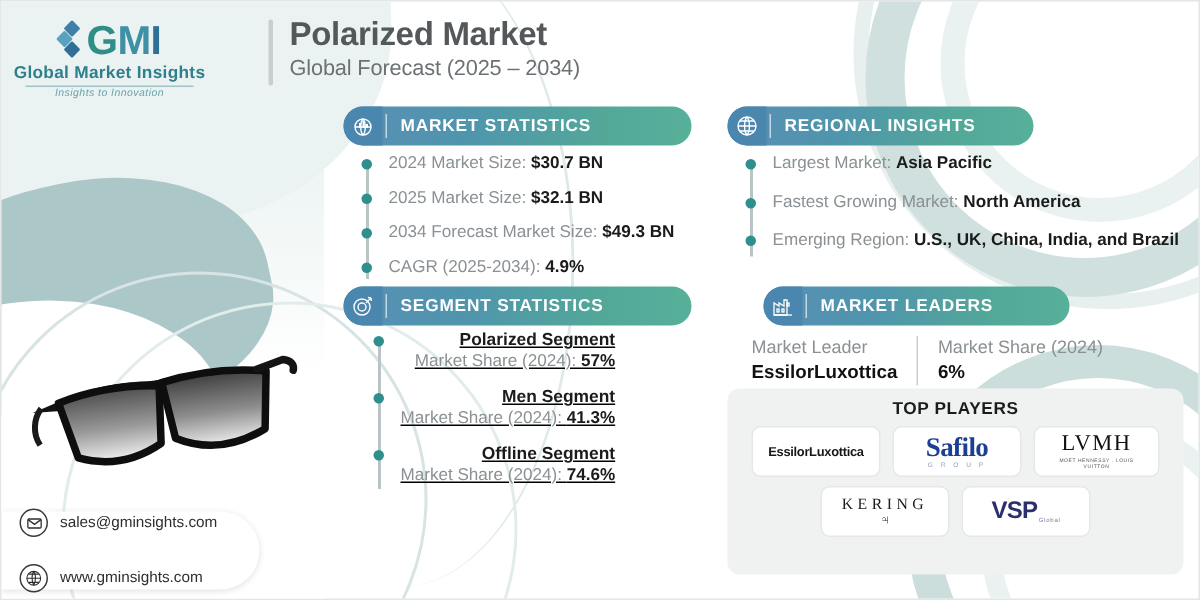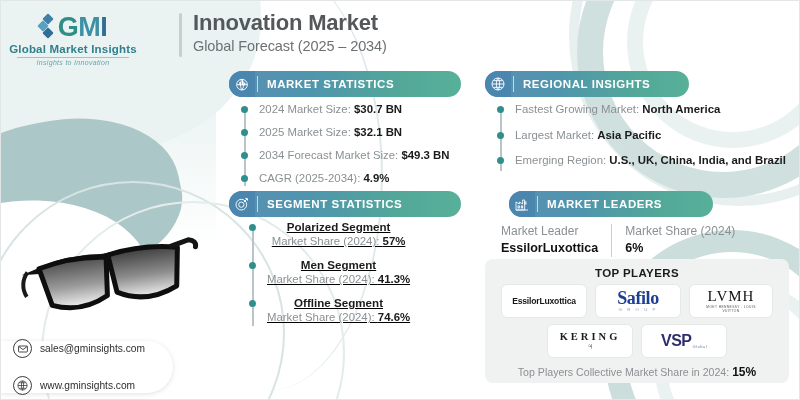--- a/index.html
+++ b/index.html
@@ -133,21 +133,21 @@
   #pill-market-stats { left:228px; top:70px; width:218px; }
   #pill-segment-stats { left:228px; top:190px; width:218px; }
   #pill-regional { left:484px; top:70px; width:190px; }
   #pill-leaders { left:508px; top:190px; width:190px; }
 
   
   .bullets { position:absolute; }
   .bullets .rail {
     position:absolute; left:3px; top:7px; bottom:7px; width:1.5px; background:#b9c4c6;
   }
-  .brow { position:relative; display:flex; align-items:center; padding-left:18px; }
+  .brow { position:relative; display:flex; align-items:flex-end; padding-left:18px; }
   .bdot {
     position:absolute; left:0px; top:5px; width:7px; height:7px; border-radius:50%;
     background:#2f8f8c;
   }
   .btext { font-size:11.4px; color:#8a9093; line-height:1.45; white-space:nowrap; }
   .btext b { color:#1b1b1b; font-weight:700; }
 
   #list-market { left:240px; top:100px; }
   #list-market .brow { margin-bottom:6.5px; }
   #list-regional { left:496px; top:100px; }
@@ -188,21 +188,21 @@
   .pc-1 { width:86px; }
   .pc-2 { width:86px; }
   .pc-3 { width:84px; }
   .pc-4 { width:86px; }
   .pc-5 { width:86px; }
   .lg-essilor { font-size:8.6px; font-weight:700; color:#17171a; letter-spacing:-0.2px;}
   .lg-safilo { font-size:18px; font-weight:700; color:#1c3f94; font-family:"Liberation Serif", serif; line-height:.95; letter-spacing:-0.4px;}
   .lg-safilo-sub { font-size:4.4px; color:#8e9bbd; letter-spacing:2px; text-align:center; }
   .lg-lvmh { font-size:15px; color:#111; font-family:"Liberation Serif", serif; letter-spacing:1px; line-height:1;}
   .lg-lvmh-sub { font-size:3.3px; color:#555; letter-spacing:.4px; text-align:center; margin-top:1px;}
-  .lg-kering { font-size:10.5px; color:#1b1b1b; letter-spacing:3px; font-family:"Liberation Serif", serif; line-height:1;font-weight:bold;}
+  .lg-kering { font-size:10.5px; color:#1b1b1b; letter-spacing:3px; font-family:"Liberation Serif", serif; line-height:1;}
   .lg-kering-mark { font-size:9px; color:#333; text-align:center; line-height:.8; }
   .lg-vsp { font-size:16px; font-weight:700; color:#2d2f6d; letter-spacing:-0.5px; line-height:1;}
   .lg-vsp-sub { font-size:4px; color:#7d7fa8; letter-spacing:.5px; }
   .players-footer {
     position:absolute; left:0; right:0; bottom:4px; text-align:center;
     font-size:10.6px; color:#8a9093;
   }
   .players-footer b { color:#111; font-weight:700; font-size:12px; }
 
   
@@ -254,21 +254,21 @@
         <span class="g">G</span><span class="m">M</span><span class="i">I</span>
       </div>
     </div>
     <div class="logo-name">Global Market Insights</div>
     <div class="logo-rule"></div>
     <div class="logo-tag">Insights to Innovation</div>
   </div>
 
   <div class="title-divider"></div>
   <div class="title-block">
-    <div class="title-main">Innovation Market</div>
+    <div class="title-main">Polarized Market</div>
     <div class="title-sub">Global Forecast (2025 – 2034)</div>
   </div>
 
   <div class="pill" id="pill-market-stats">
     <div class="pill-icon">
       <svg width="16" height="16" viewBox="0 0 24 24" fill="none" stroke="#ffffff" stroke-width="1.4">
         <circle cx="12" cy="13" r="8"></circle>
           <path d="M4 13h16M12 5c3 3 3 13 0 16M12 5c-3 3-3 13 0 16"></path>
         <rect x="8" y="9" width="2" height="5" fill="#fff" stroke="none"></rect>
         <rect x="11.5" y="7" width="2" height="7" fill="#fff" stroke="none"></rect>
@@ -338,25 +338,25 @@
       </svg>
     </div>
     <div class="pill-sep"></div>
     <div class="pill-label">REGIONAL INSIGHTS</div>
   </div>
 
   <div class="bullets" id="list-regional">
     <div class="rail"></div>
     <div class="brow">
       <span class="bdot"></span>
+      <span class="btext"><span>Largest Market: </span><b>Asia Pacific</b></span>
+    </div>
+    <div class="brow">
+      <span class="bdot"></span>
       <span class="btext"><span>Fastest Growing Market: </span><b>North America</b></span>
-    </div>
-    <div class="brow">
-      <span class="bdot"></span>
-      <span class="btext"><span>Largest Market: </span><b>Asia Pacific</b></span>
     </div>
     <div class="brow">
       <span class="bdot"></span>
       <span class="btext"><span>Emerging Region: </span><b>U.S., UK, China, India, and Brazil</b></span>
     </div>
   </div>
 
   <div class="pill" id="pill-leaders">
     <div class="pill-icon">
       <svg width="16" height="16" viewBox="0 0 24 24" fill="none" stroke="#ffffff" stroke-width="1.3">
@@ -408,23 +408,20 @@
           <span class="lg-kering">KERING</span>
           <span class="lg-kering-mark">♃</span>
         </div>
       </div>
       <div class="player-card pc-5">
         <div style="display:flex;align-items:flex-end;gap:1px;">
           <span class="lg-vsp">VSP</span>
           <span class="lg-vsp-sub">Global</span>
         </div>
       </div>
-    </div>
-    <div class="players-footer">
-      <span>Top Players Collective Market Share in 2024: </span><b>15%</b>
     </div>
   </div>
 
   <div class="sunglasses">
     <svg width="190" height="110" viewBox="0 0 190 110">
       <defs>
         <linearGradient id="lensGrad" x1="0" y1="0" x2="0" y2="1">
           <stop offset="0%" stop-color="#4d4d4d"></stop>
           <stop offset="55%" stop-color="#9a9a9a"></stop>
           <stop offset="100%" stop-color="#f2f2f2"></stop>

